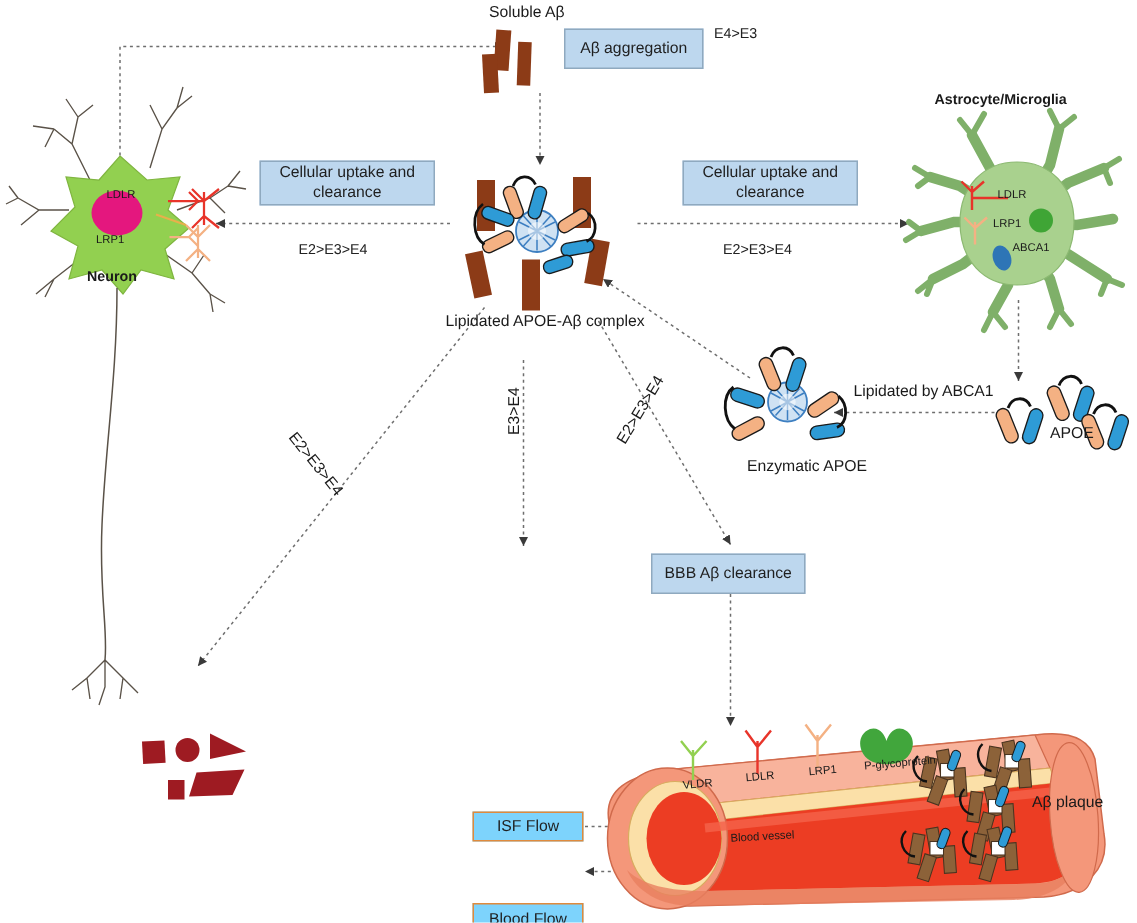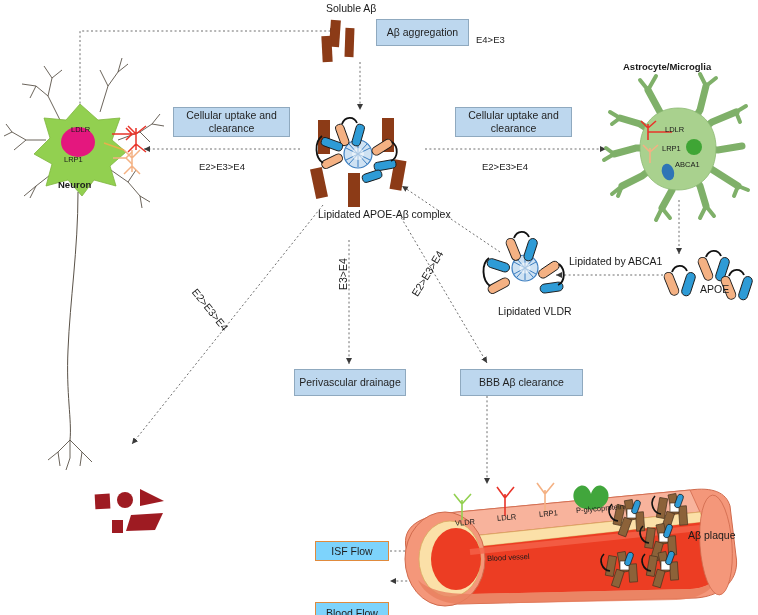--- a/index.html
+++ b/index.html
@@ -125,30 +125,29 @@
   <div class="lbl" style="left:326px;top:2px;">Soluble Aβ</div>
   <svg class="layer">
     <g fill="#8c3b17">
       <rect x="330" y="20" width="10" height="27" transform="rotate(4 335 33)"></rect>
       <rect x="322" y="36" width="10" height="26" transform="rotate(-3 327 49)"></rect>
       <rect x="345" y="28" width="9" height="29" transform="rotate(2 349 42)"></rect>
     </g>
   </svg>
 
   <div class="proc-box" style="left:376px;top:19px;width:93px;height:27px;">Aβ aggregation</div>
-  <div class="ratio" style="left:476px;top:34px;text-align:center;">E4&gt;E3</div>
+  <div class="ratio" style="left:476px;top:17px;text-align:center;">E4&gt;E3</div>
 
   <div class="proc-box" style="left:173px;top:107px;width:117px;height:30px;">Cellular uptake and clearance</div>
   <div class="ratio" style="left:199px;top:161px;">E2&gt;E3&gt;E4</div>
 
   <div class="proc-box" style="left:455px;top:107px;width:117px;height:30px;">Cellular uptake and clearance</div>
   <div class="ratio" style="left:482px;top:161px;">E2&gt;E3&gt;E4</div>
 
-  <div class="proc-box" style="left:294px;top:369px;width:112px;height:27px;">Perivascular drainage</div>
-  <div class="proc-box" style="left:460px;top:369px;width:123px;height:27px;">BBB Aβ clearance</div>
+  <div class="proc-box" style="left:434px;top:369px;width:103px;height:27px;">BBB Aβ clearance</div>
 
   <div class="lbl rot" style="left:199px;top:286px;transform:rotate(51deg);">E2&gt;E3&gt;E4</div>
   <div class="lbl rot" style="left:337px;top:290px;transform:rotate(-90deg);">E3&gt;E4</div>
   <div class="lbl rot" style="left:409px;top:292px;transform:rotate(-59deg);">E2&gt;E3&gt;E4</div>
 
   <svg class="layer">
 
     <g fill="#8c3b17">
       <rect x="318" y="120" width="12" height="34"></rect>
       <rect x="382" y="118" width="12" height="34"></rect>
@@ -177,21 +176,21 @@
     </g>
     <g>
       <rect x="328" y="150" width="8.5" height="22" rx="4" fill="#f4b183" stroke="#1a1a1a" stroke-width="0.9" transform="rotate(64 332 161)"></rect>
       <rect x="328" y="133" width="8.5" height="22" rx="4" fill="#2e9bd6" stroke="#1a1a1a" stroke-width="0.9" transform="rotate(110 332 144)"></rect>
       <path d="M322,136 C314,142 315,158 323,163" stroke="#111" stroke-width="1.8" fill="none"></path>
     </g>
     <g>
       <rect x="368" y="166" width="8.5" height="20" rx="4" fill="#2e9bd6" stroke="#1a1a1a" stroke-width="0.9" transform="rotate(72 372 176)"></rect>
     </g>
   </svg>
-  <div class="lbl" style="left:318px;top:208px;text-align:right;">Lipidated APOE-Aβ complex</div>
+  <div class="lbl" style="left:297px;top:208px;text-align:right;">Lipidated APOE-Aβ complex</div>
 
   <div class="lbl bold" style="left:623px;top:61px;">Astrocyte/Microglia</div>
   <svg class="layer">
     <g stroke="#7fb069" stroke-width="7" fill="none" stroke-linecap="round">
       <path d="M678,148 L660,112 L648,90"></path>
       <path d="M678,148 L700,110 L706,86"></path>
       <path d="M678,148 L712,122 L736,112"></path>
       <path d="M678,148 L718,150 L742,146"></path>
       <path d="M678,148 L716,172 L738,186"></path>
       <path d="M678,148 L700,186 L706,206"></path>
@@ -264,21 +263,21 @@
       <rect x="545" y="258" width="9" height="23" rx="4.5" fill="#f4b183" stroke="#1a1a1a" stroke-width="0.9" transform="rotate(56 549 269)"></rect>
       <rect x="548" y="276" width="9" height="23" rx="4.5" fill="#2e9bd6" stroke="#1a1a1a" stroke-width="0.9" transform="rotate(82 552 287)"></rect>
       <path d="M559,264 C566,270 565,282 558,285" stroke="#111" stroke-width="1.9" fill="none"></path>
     </g>
     <g>
       <rect x="495" y="274" width="9" height="23" rx="4.5" fill="#f4b183" stroke="#1a1a1a" stroke-width="0.9" transform="rotate(62 499 285)"></rect>
       <rect x="495" y="254" width="9" height="23" rx="4.5" fill="#2e9bd6" stroke="#1a1a1a" stroke-width="0.9" transform="rotate(108 499 265)"></rect>
       <path d="M489,258 C481,264 482,280 490,286" stroke="#111" stroke-width="1.9" fill="none"></path>
     </g>
   </svg>
-  <div class="lbl" style="left:498px;top:305px;">Lipidated VLDR</div>
+  <div class="lbl" style="left:498px;top:305px;">Enzymatic APOE</div>
   <div class="lbl" style="left:569px;top:255px;">Lipidated by ABCA1</div>
 
   <svg class="layer">
     <g fill="#9e1b22">
       <rect x="95" y="494" width="15" height="15" transform="rotate(-3 102 501)"></rect>
       <circle cx="125" cy="500" r="8"></circle>
       <path d="M140,489 L164,501 L140,506 Z"></path>
       <rect x="112" y="520" width="11" height="13"></rect>
       <path d="M131,515 L163,513 L155,530 L126,531 Z"></path>
     </g>

